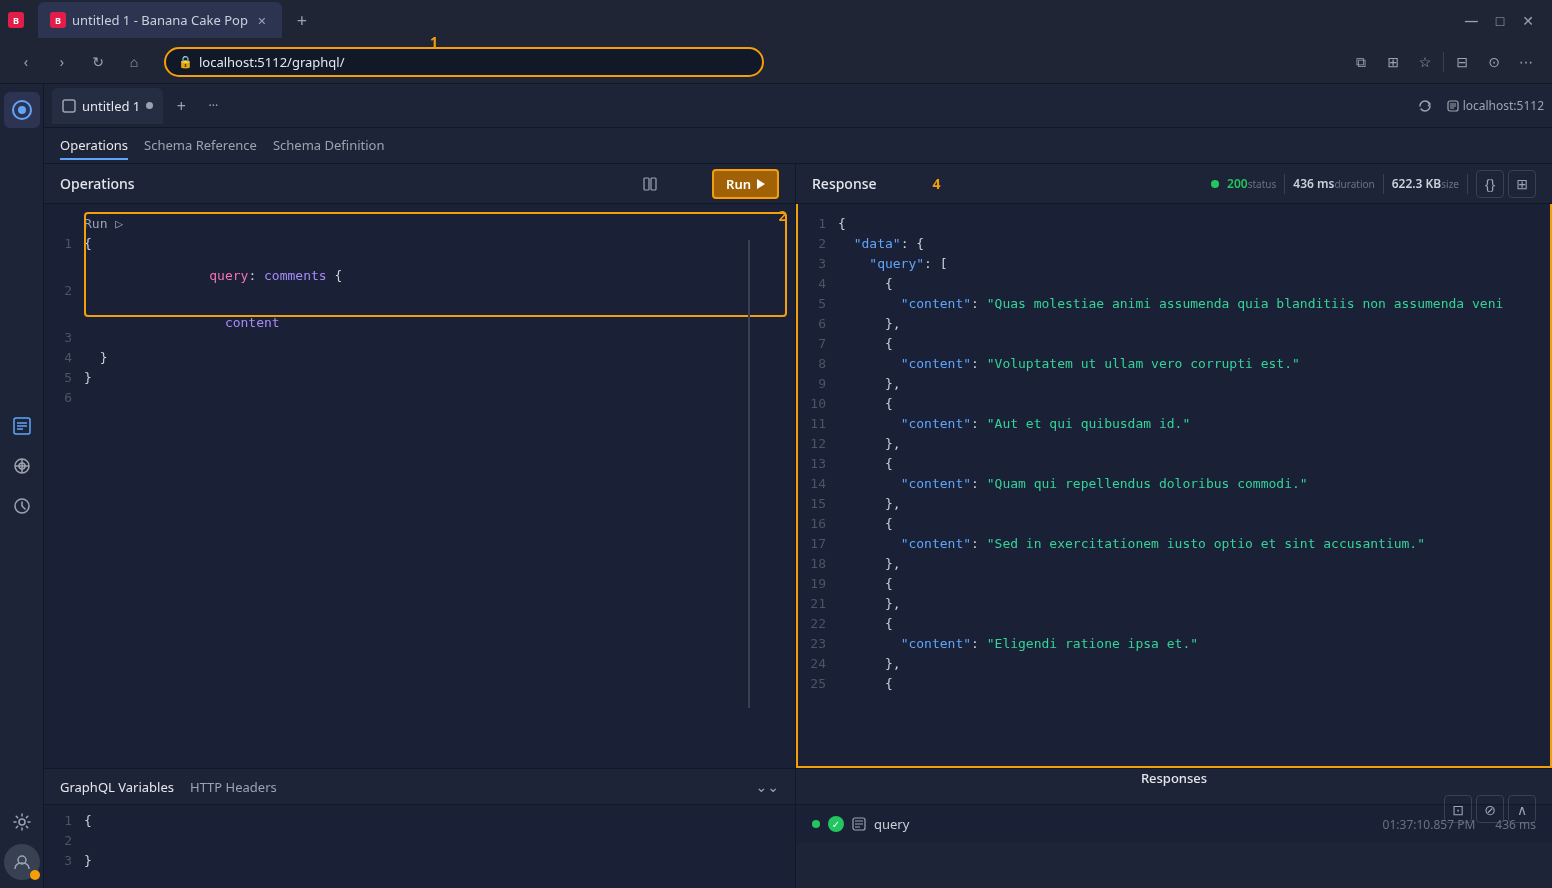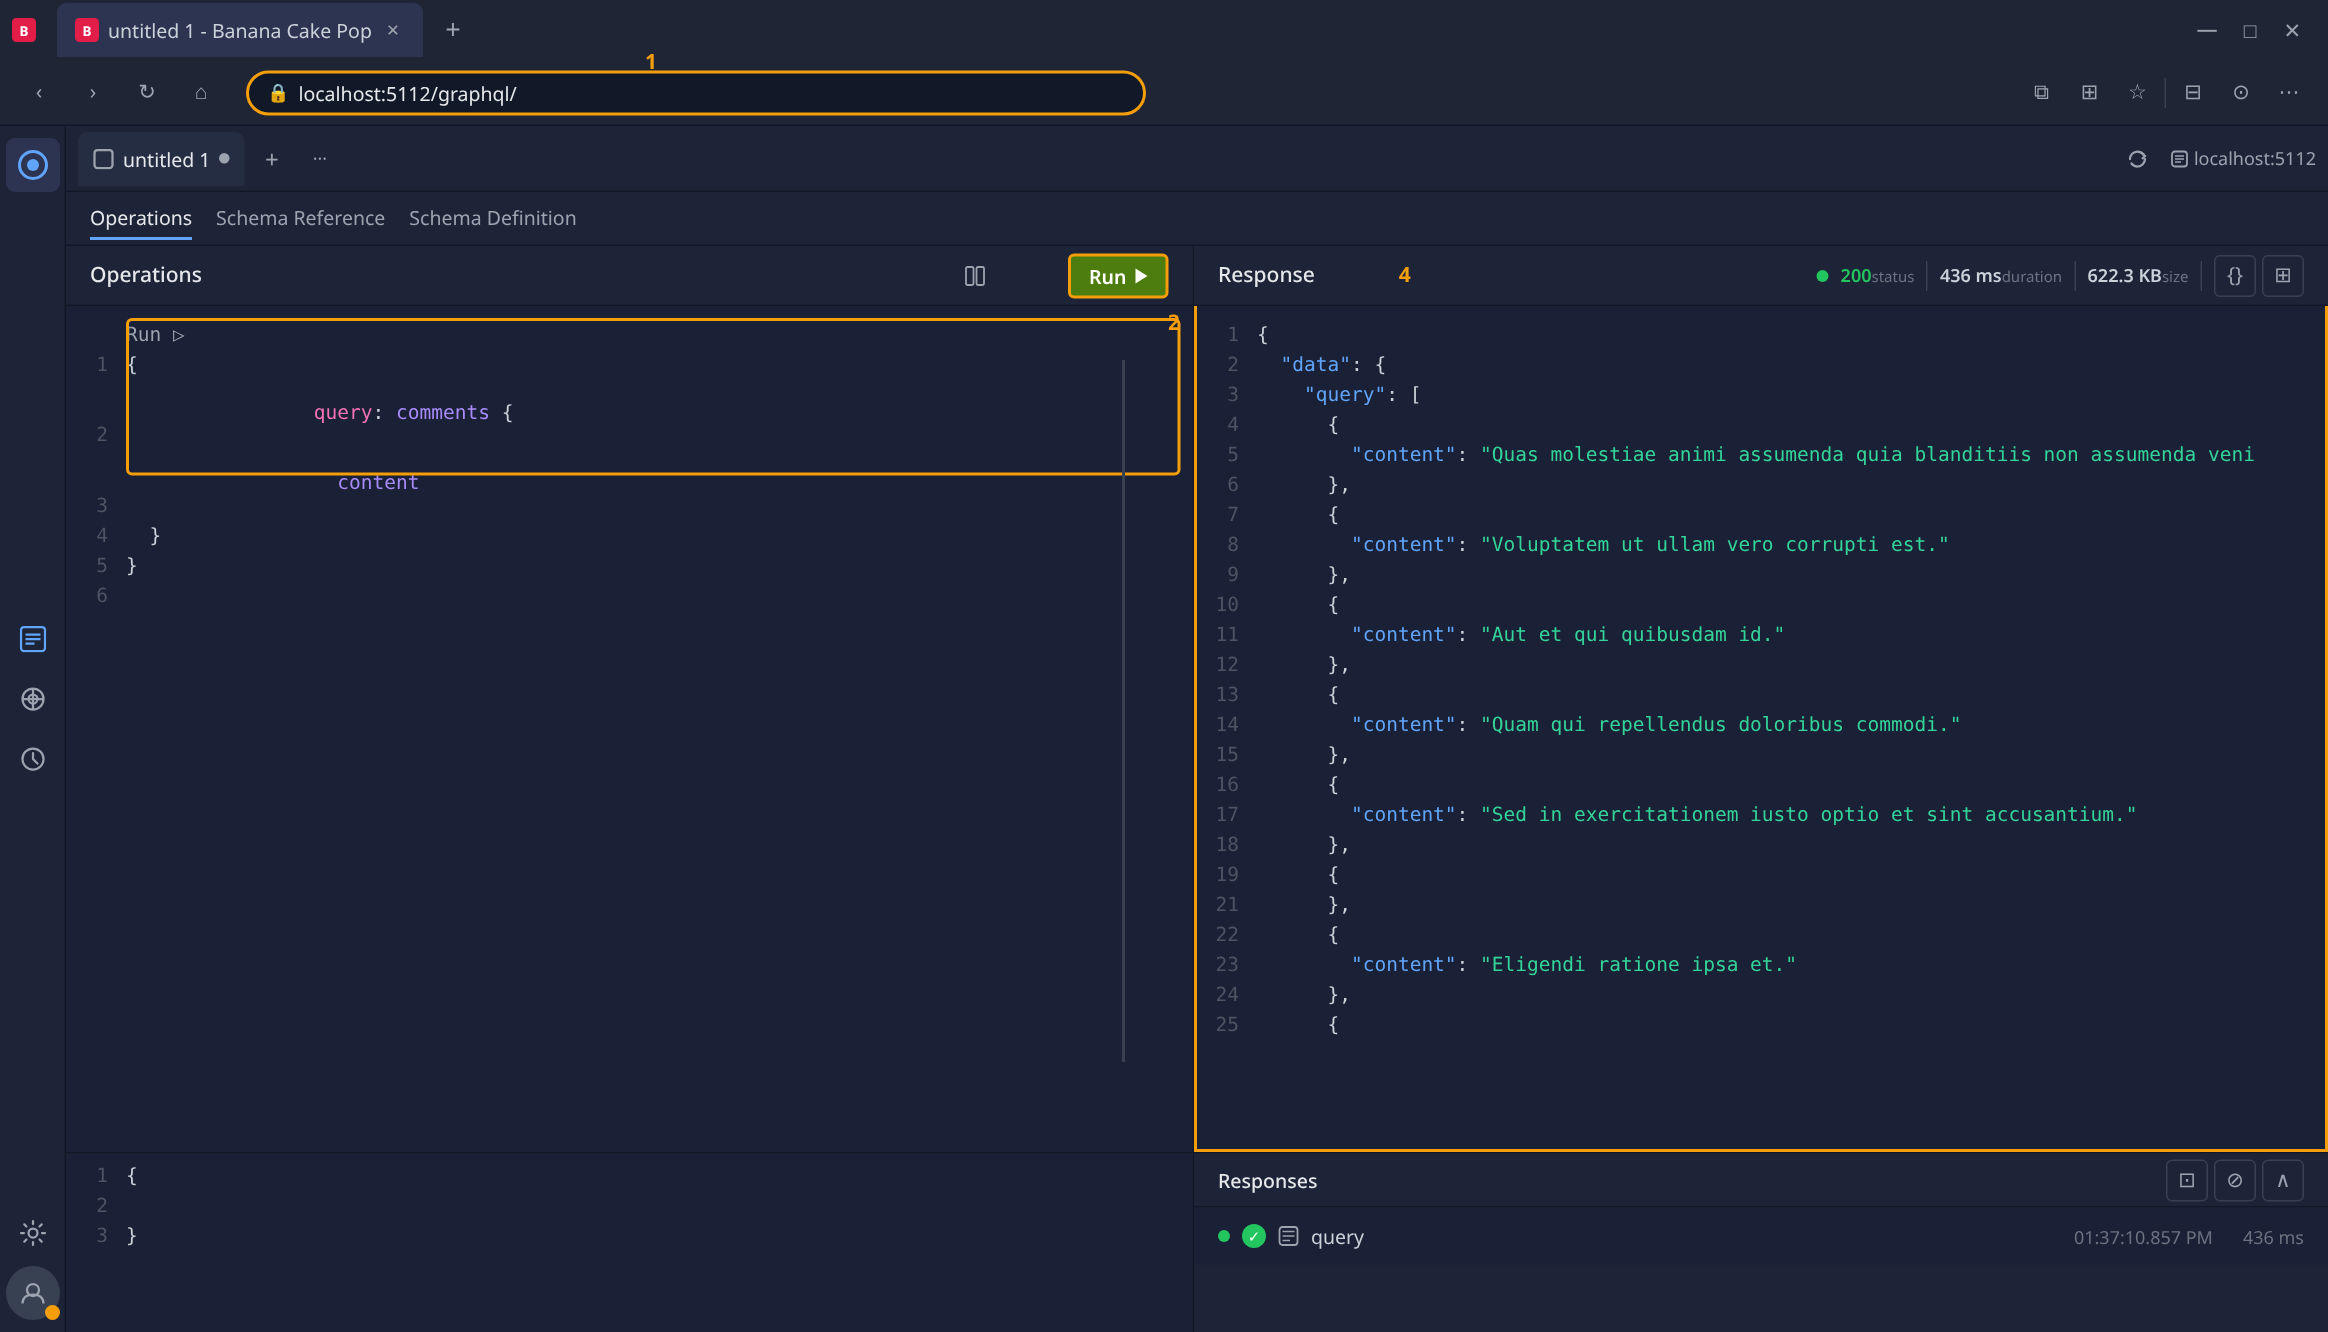--- a/index.html
+++ b/index.html
@@ -283,21 +283,21 @@
     .panel-actions {
       display: flex;
       align-items: center;
       gap: 8px;
     }
 
     .run-btn {
       display: flex;
       align-items: center;
       gap: 6px;
-      background: #4d7c0f;
+      background: #a16207;
       color: white;
       border: 2px solid #f59e0b;
       border-radius: 4px;
       padding: 4px 12px;
       font-size: 13px;
       font-weight: 600;
       cursor: pointer;
       margin-left: 40px;
     }
 
@@ -499,20 +499,21 @@
     }
 
     .responses-header {
       display: flex;
       align-items: center;
       height: 36px;
       padding: 0 16px;
       background: #1e2438;
       border-bottom: 1px solid #111827;
       gap: 8px;
+      flex-direction: column;
     }
 
     .responses-title {
       font-size: 13px;
       color: #e5e7eb;
       font-weight: 500;
     }
 
     .responses-actions {
       display: flex;
@@ -778,20 +779,25 @@
 
           <div class="code-line">
             <div class="line-num">6</div>
             <div class="line-content"></div>
           </div>
         </div>
 
         <div style="position:absolute;left:748px;top:240px;bottom:180px;width:2px;background:#374151;cursor:col-resize;z-index:5;"></div>
 
         <div class="bottom-panel">
+          <div class="bottom-panel-tabs">
+            <span class="bottom-tab active">GraphQL Variables</span>
+            <span class="bottom-tab">HTTP Headers</span>
+            <div class="collapse-btn">⌄⌄</div>
+          </div>
           <div class="variables-editor">
             <div class="code-line">
               <div class="line-num">1</div>
               <div class="line-content punctuation">{</div>
             </div>
             <div class="code-line">
               <div class="line-num">2</div>
               <div class="line-content"></div>
             </div>
             <div class="code-line">

